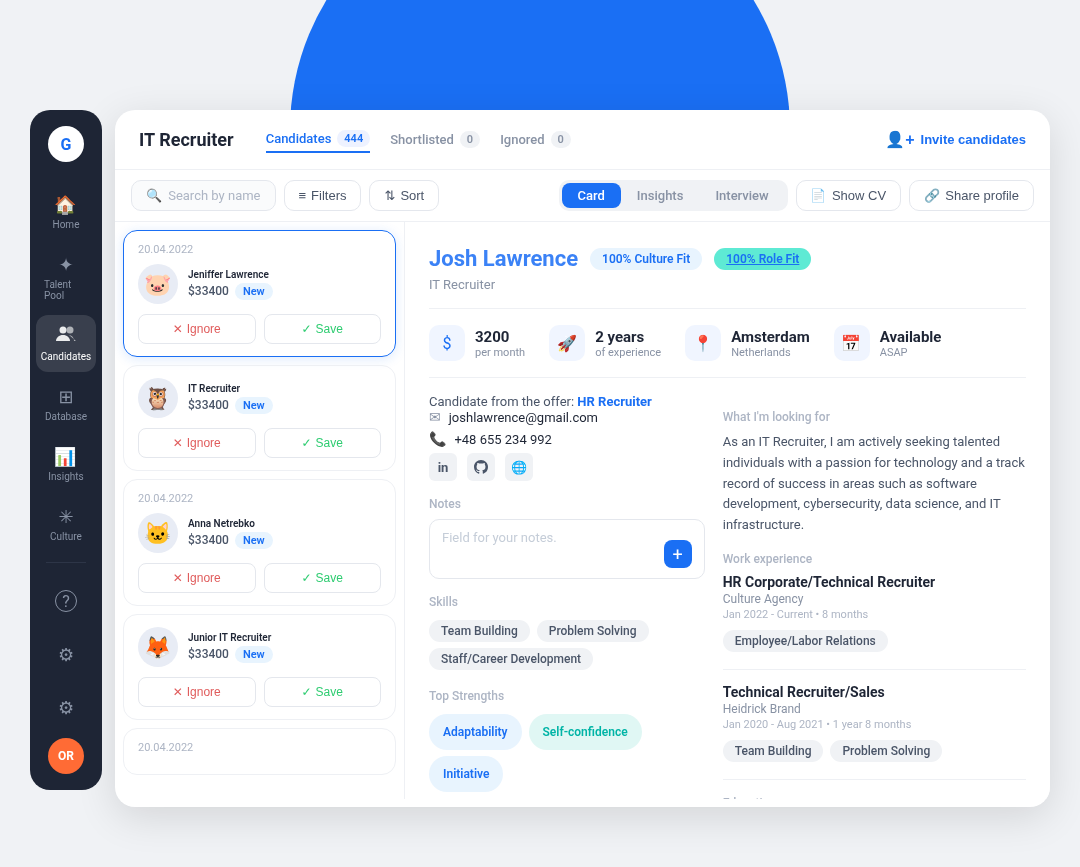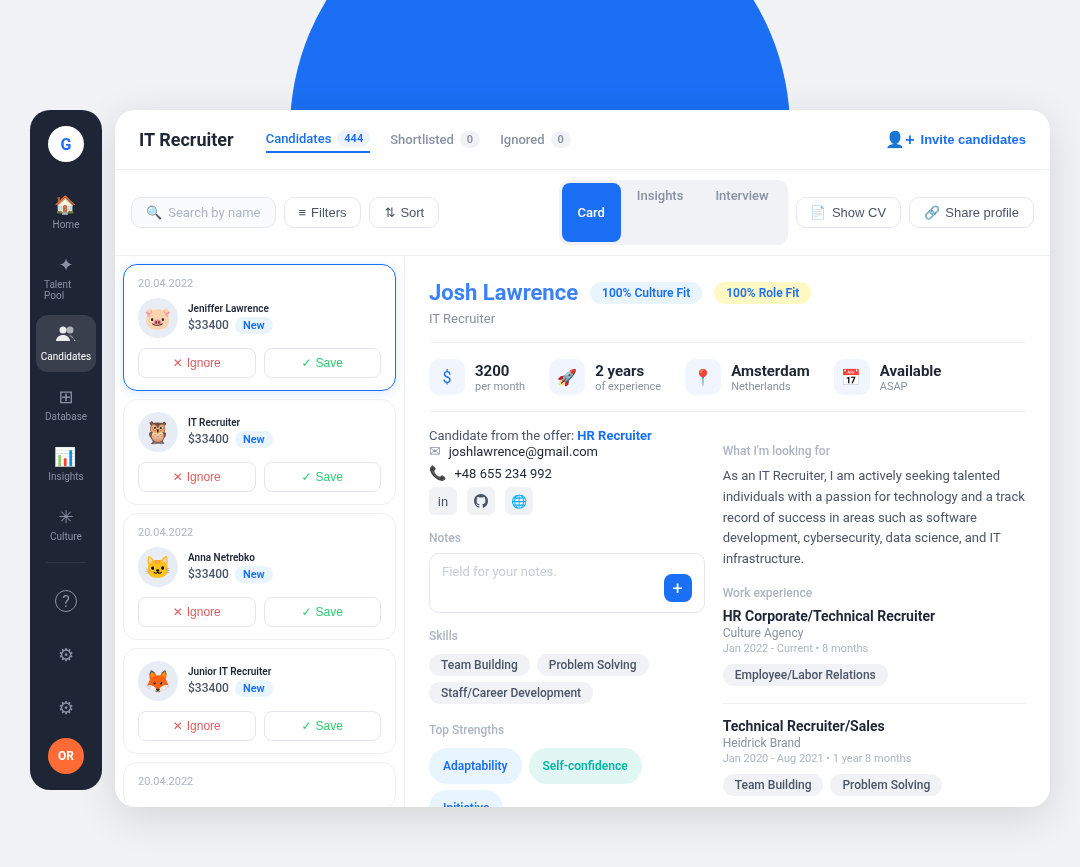--- a/index.html
+++ b/index.html
@@ -232,21 +232,21 @@
     .toolbar-spacer { flex: 1; }
 
     .view-tabs {
       display: flex;
       background: #f0f2f5;
       border-radius: 10px;
       padding: 3px;
     }
 
     .view-tab {
-      padding: 22px 16px;
+      padding: 5px 16px;
       border-radius: 8px;
       font-size: 13px;
       font-weight: 500;
       color: #8892a4;
       cursor: pointer;
     }
 
     .view-tab.active {
       background: #1a6ff4;
       color: #fff;
@@ -399,22 +399,23 @@
       font-size: 12px;
       font-weight: 600;
     }
 
     .fit-badge.culture {
       background: #e8f4fe;
       color: #1a6ff4;
     }
 
     .fit-badge.role {
-      background: #fef9c3;
+      background: #5eead4;
       color: #1a6ff4;
+      text-decoration: underline;
     }
 
     .detail-role {
       font-size: 13px;
       color: #8892a4;
       margin-bottom: 16px;
     }
 
     .stats-row {
       display: flex;
@@ -508,20 +509,21 @@
       width: 28px;
       height: 28px;
       border-radius: 6px;
       background: #f0f2f5;
       display: flex;
       align-items: center;
       justify-content: center;
       font-size: 13px;
       color: #4a5568;
       cursor: pointer;
+      font-weight: bold;
     }
 
     .notes-field {
       border: 1px solid #e4e7ed;
       border-radius: 10px;
       padding: 10px 12px;
       display: flex;
       align-items: flex-start;
       justify-content: space-between;
       min-height: 60px;

